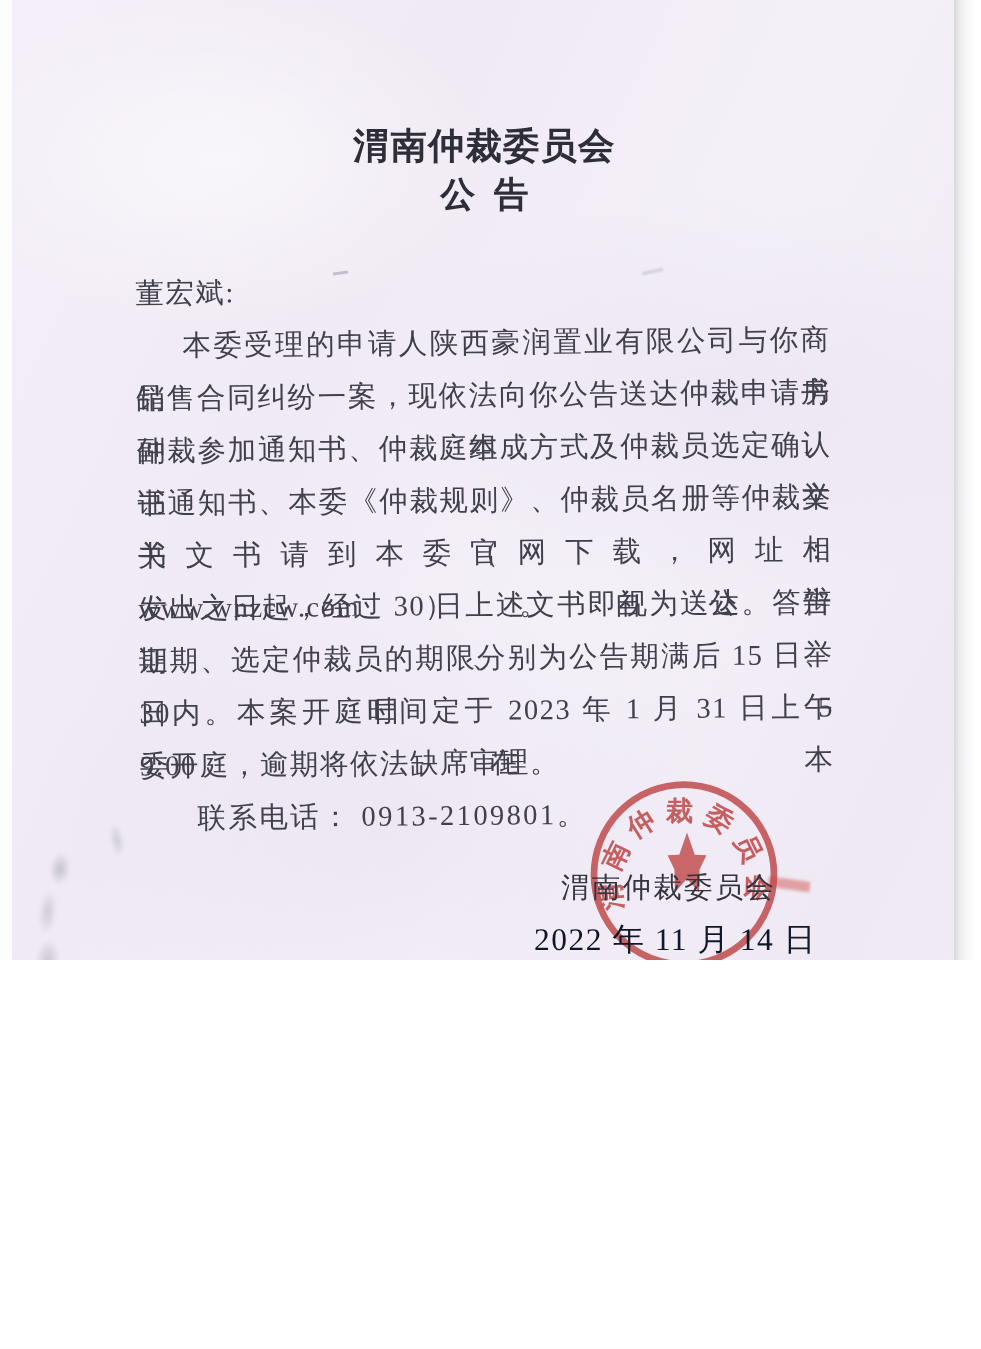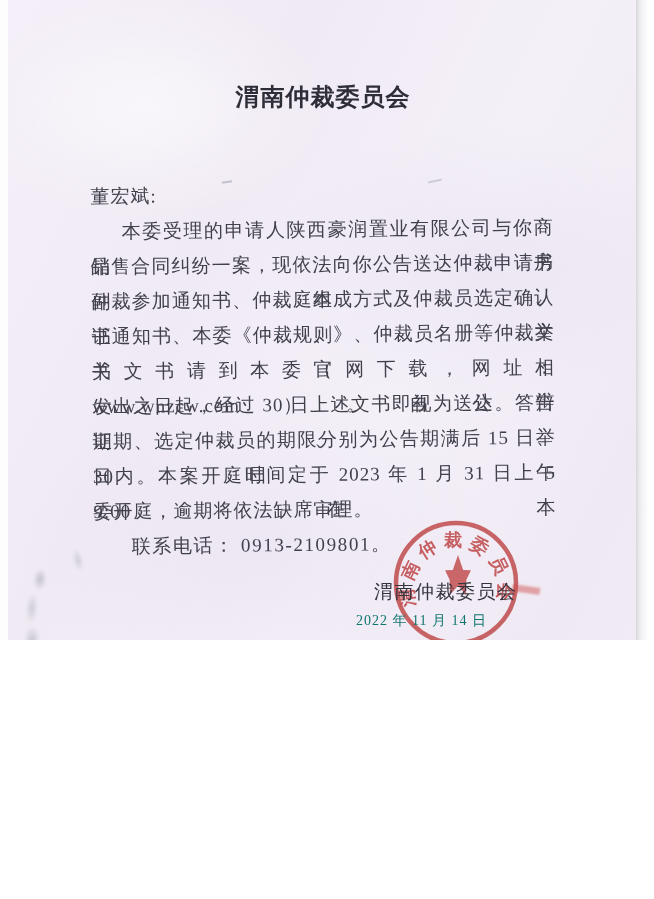--- a/index.html
+++ b/index.html
@@ -46,22 +46,22 @@
   .line{height:35px;white-space:nowrap;}
   .j{text-align:justify;text-align-last:justify;white-space:normal;}
   .ind{text-indent:31px;}
   .ind2{text-indent:38px;letter-spacing:1.6px;}
 
   .sig-name{
     position:absolute;left:374px;top:579px;font-size:19px;
     letter-spacing:1.5px;color:#34343f;z-index:3;white-space:nowrap;
   }
   .sig-date{
-    position:absolute;left:356px;top:612px;font-size:14px;
-    letter-spacing:1px;color:#0f766e;z-index:3;white-space:nowrap;
+    position:absolute;left:356px;top:612px;font-size:21px;
+    letter-spacing:1px;color:#0f172a;z-index:3;white-space:nowrap;
   }
 
   .seal{
     position:absolute;left:384px;top:511px;width:144px;height:144px;
     z-index:2;opacity:.85;mix-blend-mode:multiply;
   }
   .seal-smear{
     position:absolute;left:512px;top:586px;width:28px;height:7px;z-index:2;
     background:rgba(204,70,68,.45);filter:blur(1px);transform:rotate(8deg);
   }
@@ -93,20 +93,21 @@
   <div class="edge-left"></div>
   <div class="edge-right"></div>
   <div class="edge-bottom"></div>
 
   <div class="speck-a"></div>
   <div class="speck-b"></div>
   <div class="smudge-a"></div>
   <div class="smudge-b"></div>
 
   <div class="title">渭南仲裁委员会</div>
+  <div class="subtitle">公 告</div>
 
   <div class="bodytext">
     <div class="line">董宏斌:</div>
     <div class="line j ind">本委受理的申请人陕西豪润置业有限公司与你商品房</div>
     <div class="line j">销售合同纠纷一案，现依法向你公告送达仲裁申请书副本、</div>
     <div class="line j">仲裁参加通知书、仲裁庭组成方式及仲裁员选定确认书、举</div>
     <div class="line j">证通知书、本委《仲裁规则》、仲裁员名册等仲裁文书（相</div>
     <div class="line j">关文书请到本委官网下载，网址：www.wnzcw.com）。自公告</div>
     <div class="line j">发出之日起，经过 30 日上述文书即视为送达。答辩期、举</div>
     <div class="line j">证期、选定仲裁员的期限分别为公告期满后 15 日、30 日、5</div>

